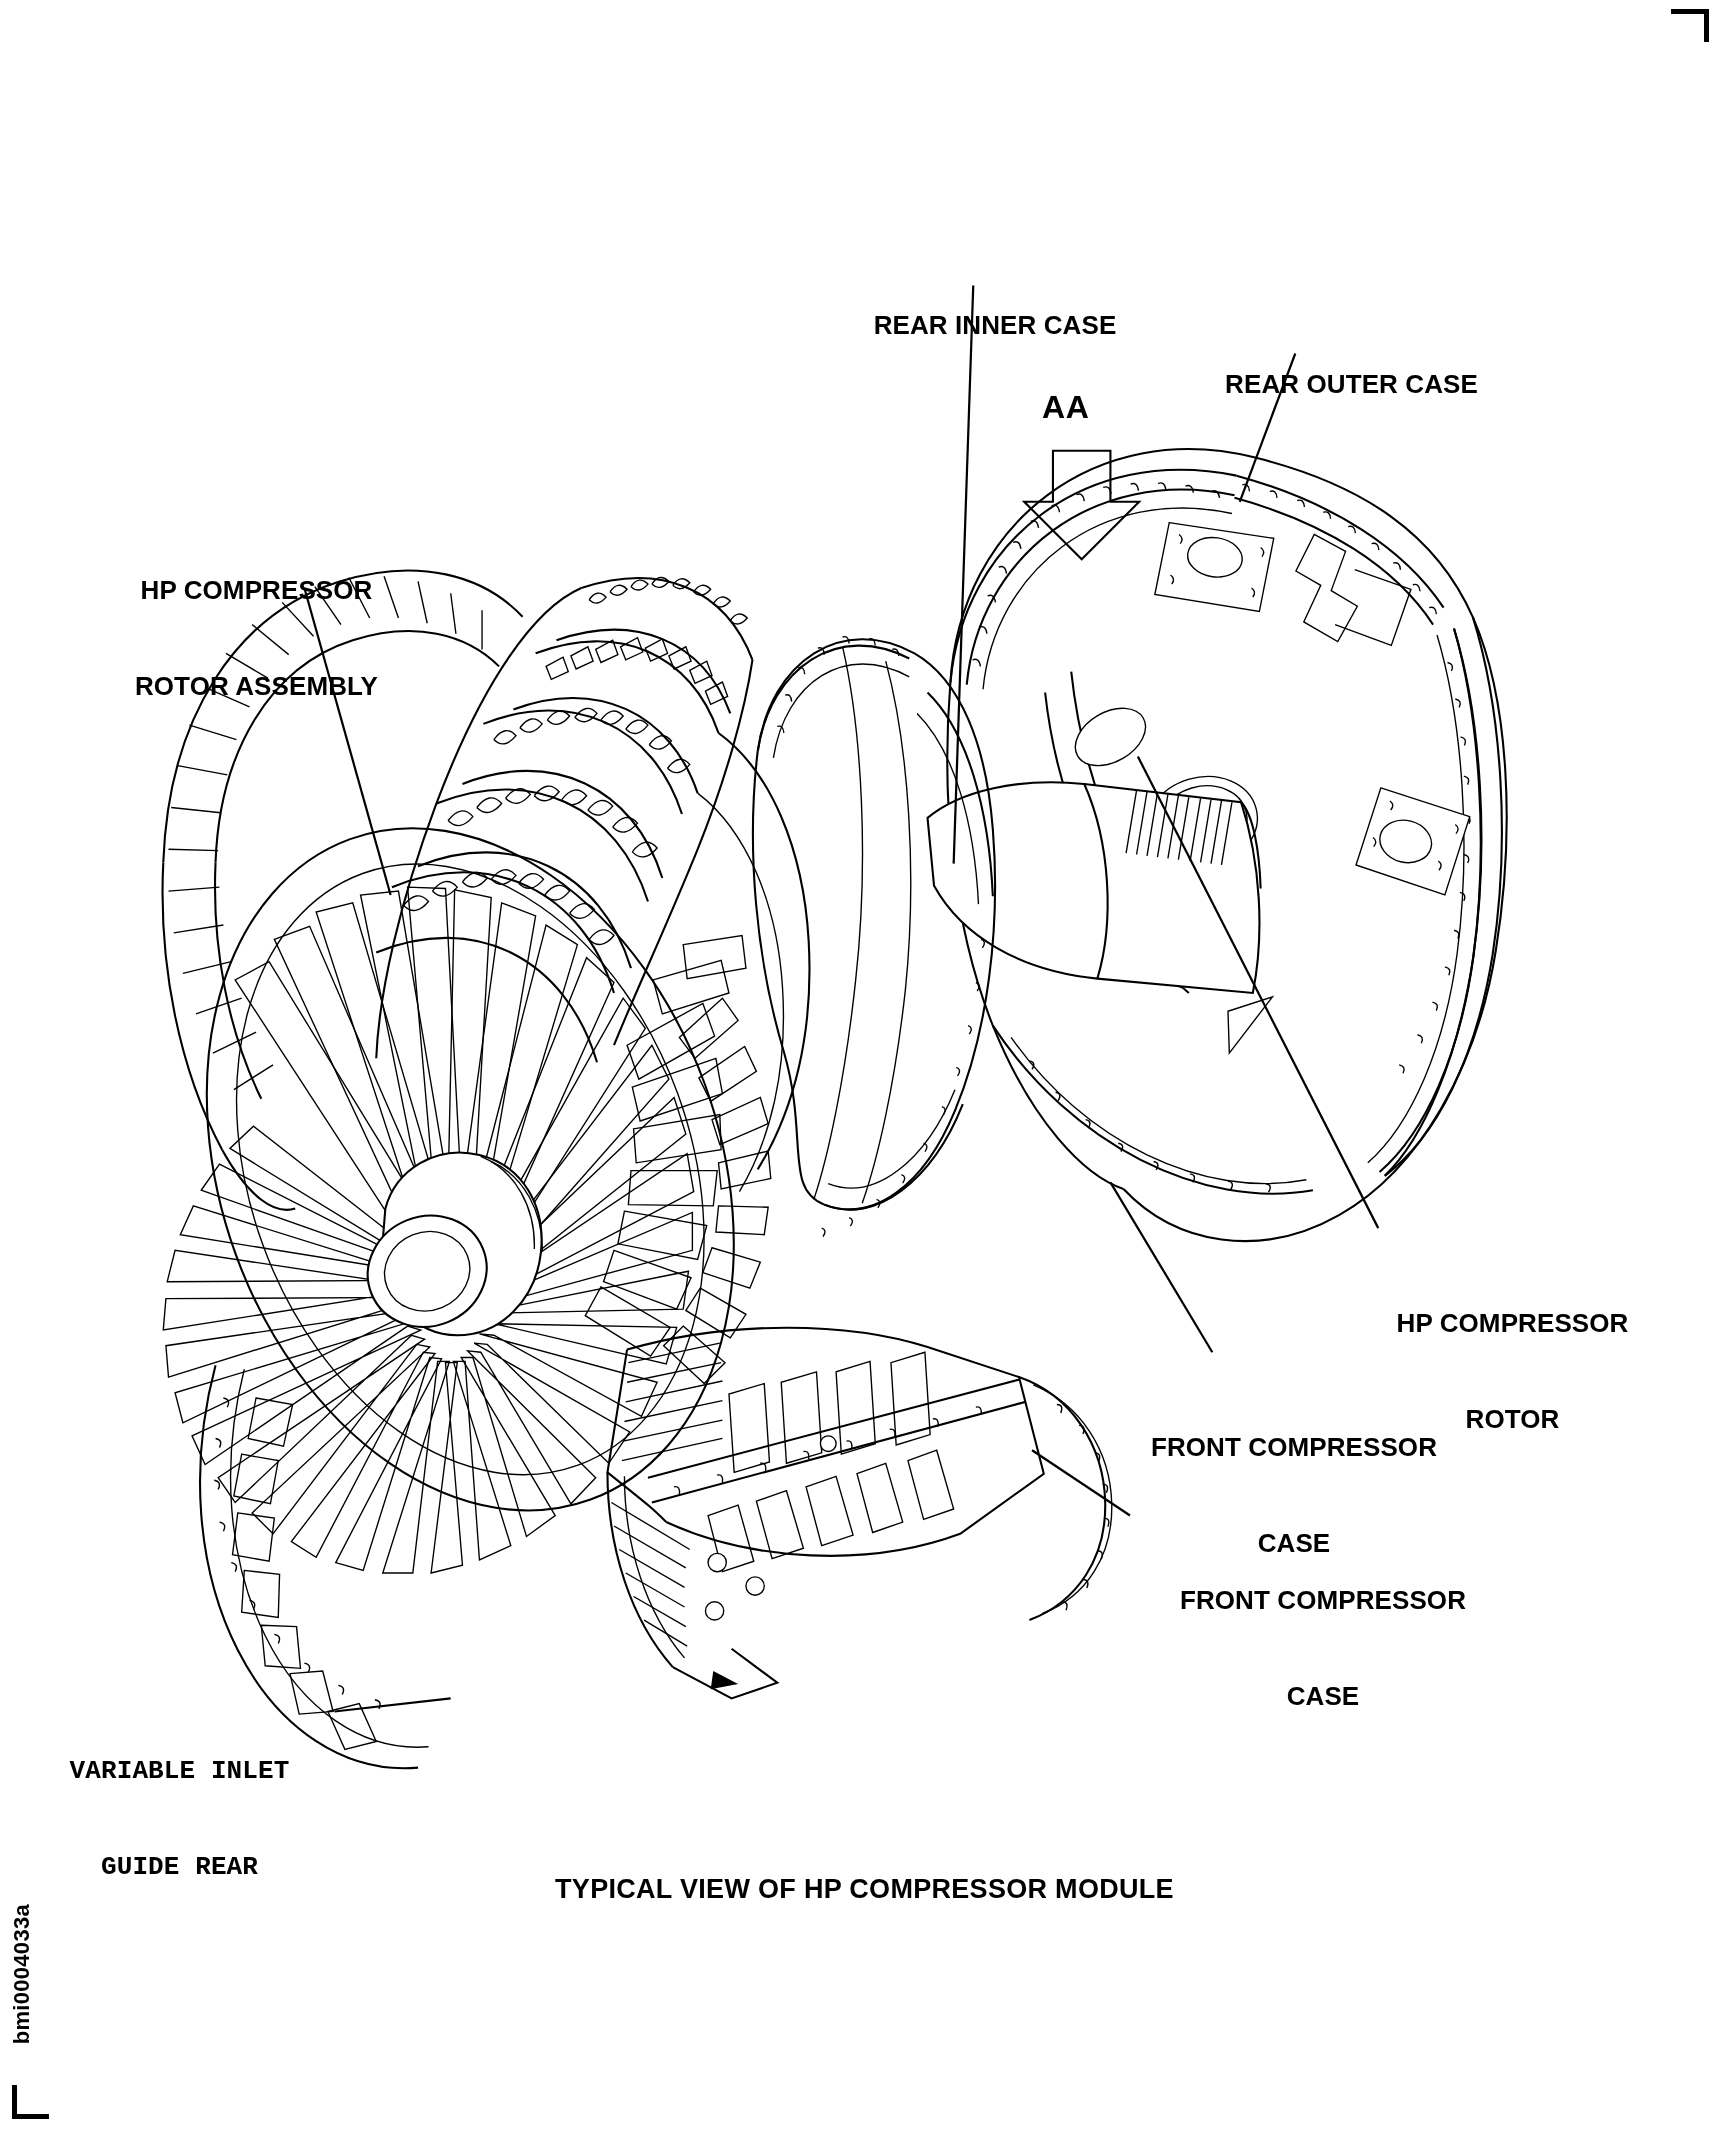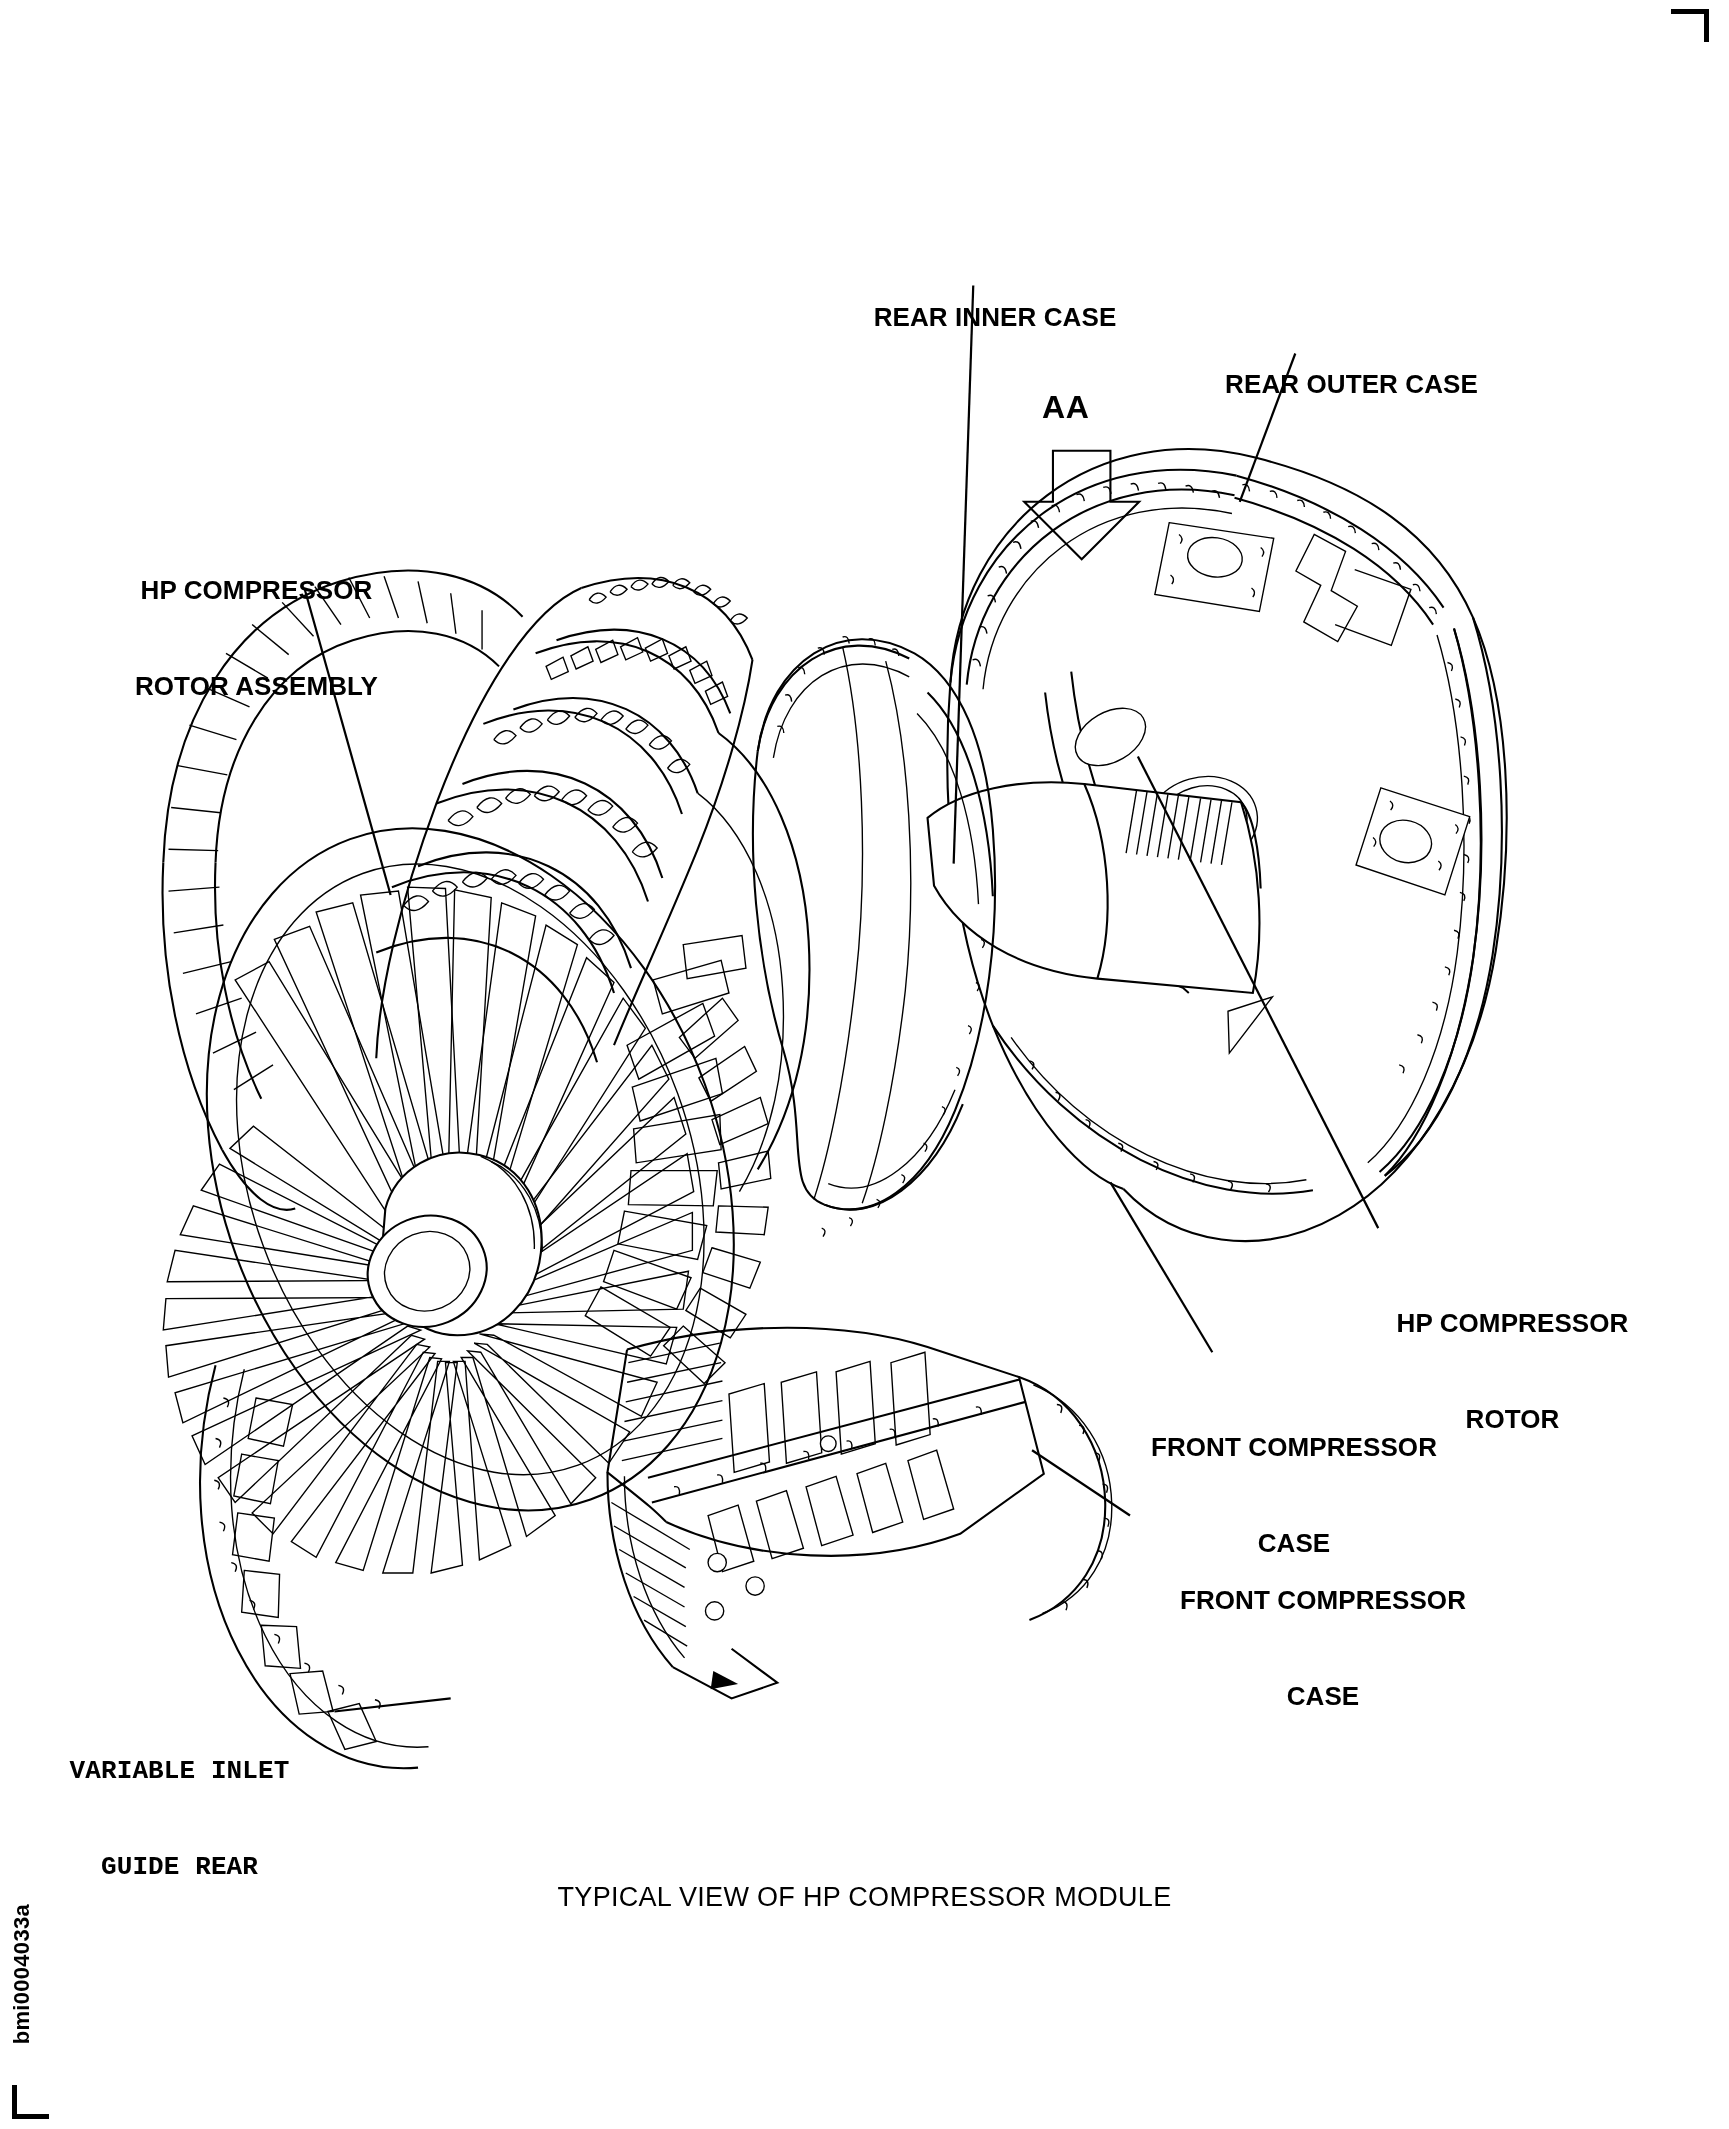--- a/index.html
+++ b/index.html
@@ -27,24 +27,23 @@
   }
   .c-center { text-align: center; }
 
   #caption {
     position: absolute;
     left: 0;
     right: 0;
     top: 1874px;
     text-align: center;
     font-size: 27px;
-    font-weight: 400;
+    font-weight: 700;
     color: #000;
     letter-spacing: 0.3px;
-    margin-top: 8px;
   }
 
   #aa-label {
     position: absolute;
     left: 1042px;
     top: 389px;
     font-size: 32px;
     font-weight: 900;
     color: #000;
     letter-spacing: 0.7px;
@@ -602,21 +601,21 @@
         <path class="lead" d="M512 2620 L690 2600"></path>
       </g>
 
       <g id="section-arrow">
         <path class="ln" fill="#fff" stroke-width="9" d="M1612 690 L1700 690 L1700 768 L1744 768 L1656 856 L1568 768 L1612 768 Z"></path>
       </g>
 
     </g>
   </svg>
 
-  <div class="callout c-center" style="left:848px; top:239px; width:294px;">
+  <div class="callout c-center" style="left:848px; top:247px; width:294px;">
     <div>REAR INNER CASE</div>
   </div>
 
   <div class="callout c-center" style="left:1188px; top:306px; width:327px;">
     <div>REAR OUTER CASE</div>
   </div>
 
   <div class="callout c-center" style="left:103px; top:512px; width:307px;">
     <div>HP COMPRESSOR</div>
     <div>ROTOR ASSEMBLY</div>

